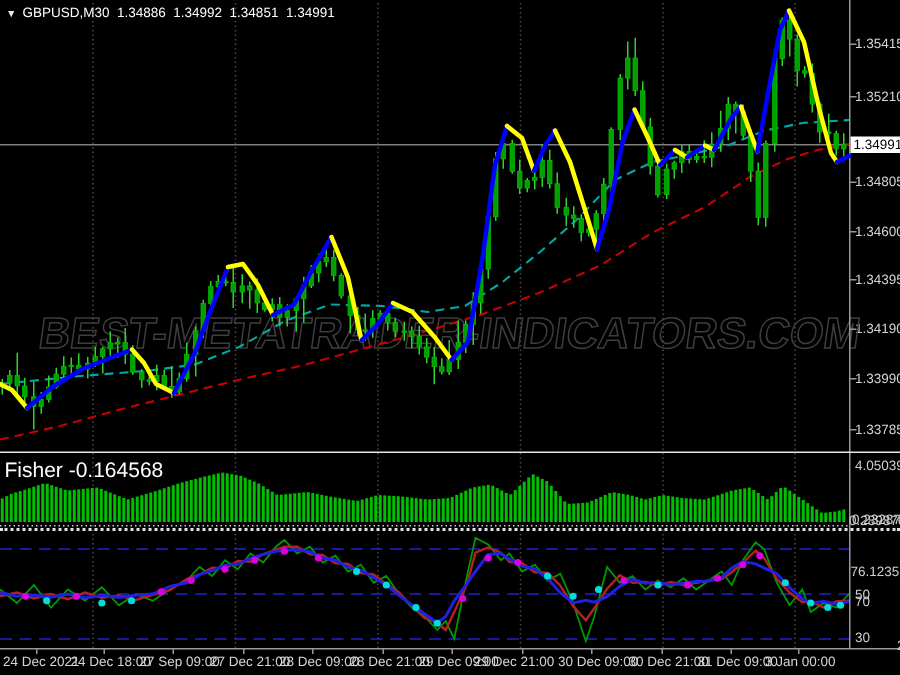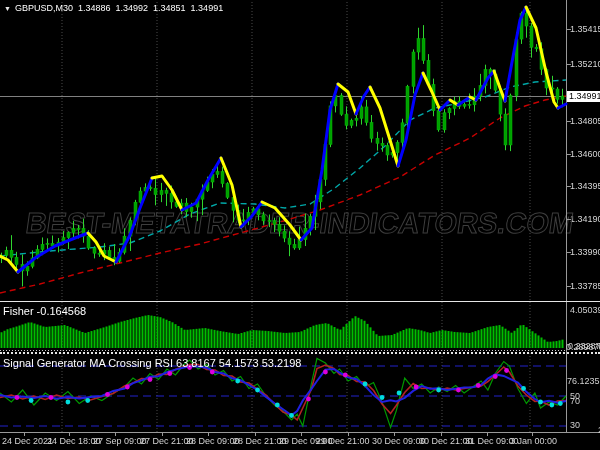--- a/index.html
+++ b/index.html
@@ -7,21 +7,21 @@
     font-family:"Liberation Sans",sans-serif;-webkit-font-smoothing:none;}
   .lbl{position:absolute;font-size:9px;line-height:10px;color:#d4d4d4;white-space:nowrap;}
   #header{position:absolute;top:3px;left:4px;font-size:9px;color:#fff;z-index:30;}
   #header .tri{font-size:7px;color:#e8e8e8;margin-right:4px;}
   #header span{margin-right:5px;}
   #watermark{position:absolute;top:207px;left:26px;width:560px;z-index:5;
     font-size:29px;font-weight:bold;letter-spacing:0px;
     color:transparent;-webkit-text-stroke:1px #3e3e3e;transform:skewX(-8deg);
     font-family:"Liberation Sans",sans-serif;white-space:nowrap;}
   #chart-svg{position:absolute;top:0;left:0;z-index:10;pointer-events:none;}
-  .win-title{position:absolute;font-size:11px;color:#fff;z-index:30;}
+  .win-title{position:absolute;font-size:14px;color:#fff;z-index:30;}
   .ax-lbl{position:absolute;left:570px;font-size:9px;color:#cfcfcf;z-index:30;white-space:nowrap;}
   #cur-price-box{position:absolute;left:567px;top:91px;width:32px;height:11px;background:#fff;
     color:#000;font-size:9px;line-height:11px;padding-left:2px;z-index:31;}
   #time-axis{position:absolute;top:435px;left:0;width:508px;height:15px;z-index:30;}
   .sep1{position:absolute;left:0;width:600px;height:0;border-top:1px solid #e6e6e6;z-index:20;}
   .sep-dot{position:absolute;left:0;width:600px;height:0;border-top:2px dotted #e6e6e6;z-index:20;}
 </style>
 </head>
 <body>
 
@@ -36,21 +36,20 @@
   <div id="watermark">BEST-METATRADER-INDICATORS.COM</div>
 
   <div class="sep1" style="top:301px;"></div>
 
   <div id="fisher-win" style="position:absolute;top:303px;left:0;width:566px;height:49px;"></div>
   <div class="win-title" style="top:305px;left:3px;">Fisher -0.164568</div>
 
   <div class="sep-dot" style="top:352px;"></div>
 
   <div id="signal-win" style="position:absolute;top:355px;left:0;width:566px;height:77px;"></div>
-  <div class="win-title" style="top:357px;left:3px;">Signal Generator MA Crossing RSI 63.8167 54.1573 53.2198</div>
 
   <svg id="chart-svg" width="600" height="450">
       <g>
         <line x1="62" y1="2" x2="62" y2="432" stroke="#4a4a4a" stroke-width="1" stroke-dasharray="1,2"></line>
         <line x1="157" y1="2" x2="157" y2="432" stroke="#4a4a4a" stroke-width="1" stroke-dasharray="1,2"></line>
         <line x1="252" y1="2" x2="252" y2="432" stroke="#4a4a4a" stroke-width="1" stroke-dasharray="1,2"></line>
         <line x1="347" y1="2" x2="347" y2="432" stroke="#4a4a4a" stroke-width="1" stroke-dasharray="1,2"></line>
         <line x1="442" y1="2" x2="442" y2="432" stroke="#4a4a4a" stroke-width="1" stroke-dasharray="1,2"></line>
         <line x1="530" y1="2" x2="530" y2="432" stroke="#4a4a4a" stroke-width="1" stroke-dasharray="1,2"></line>
       </g>

